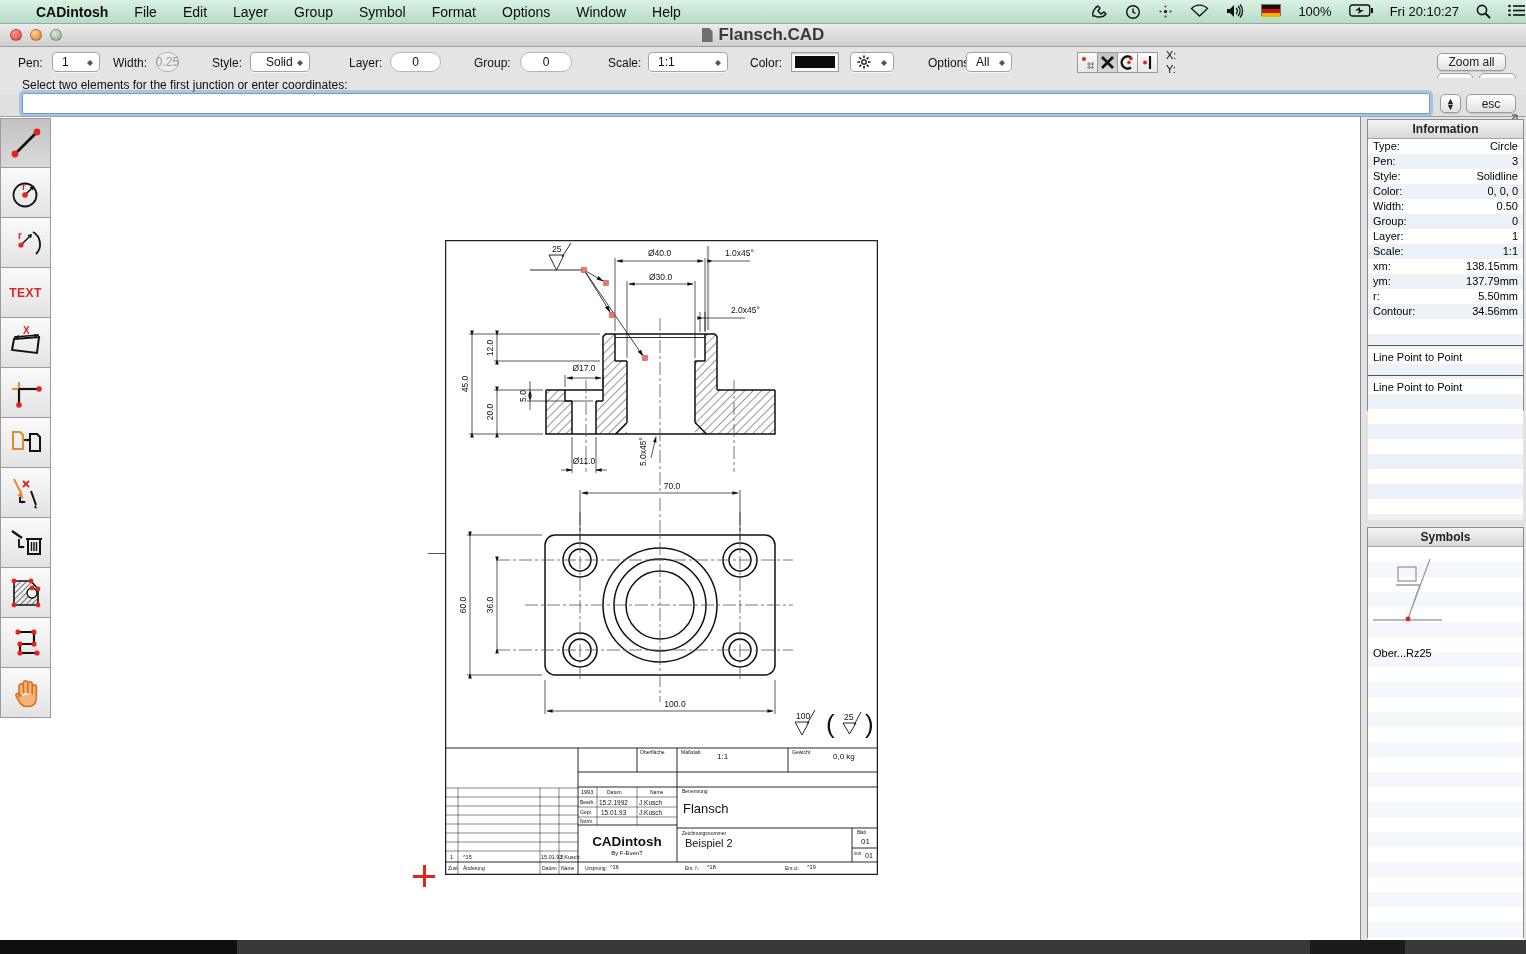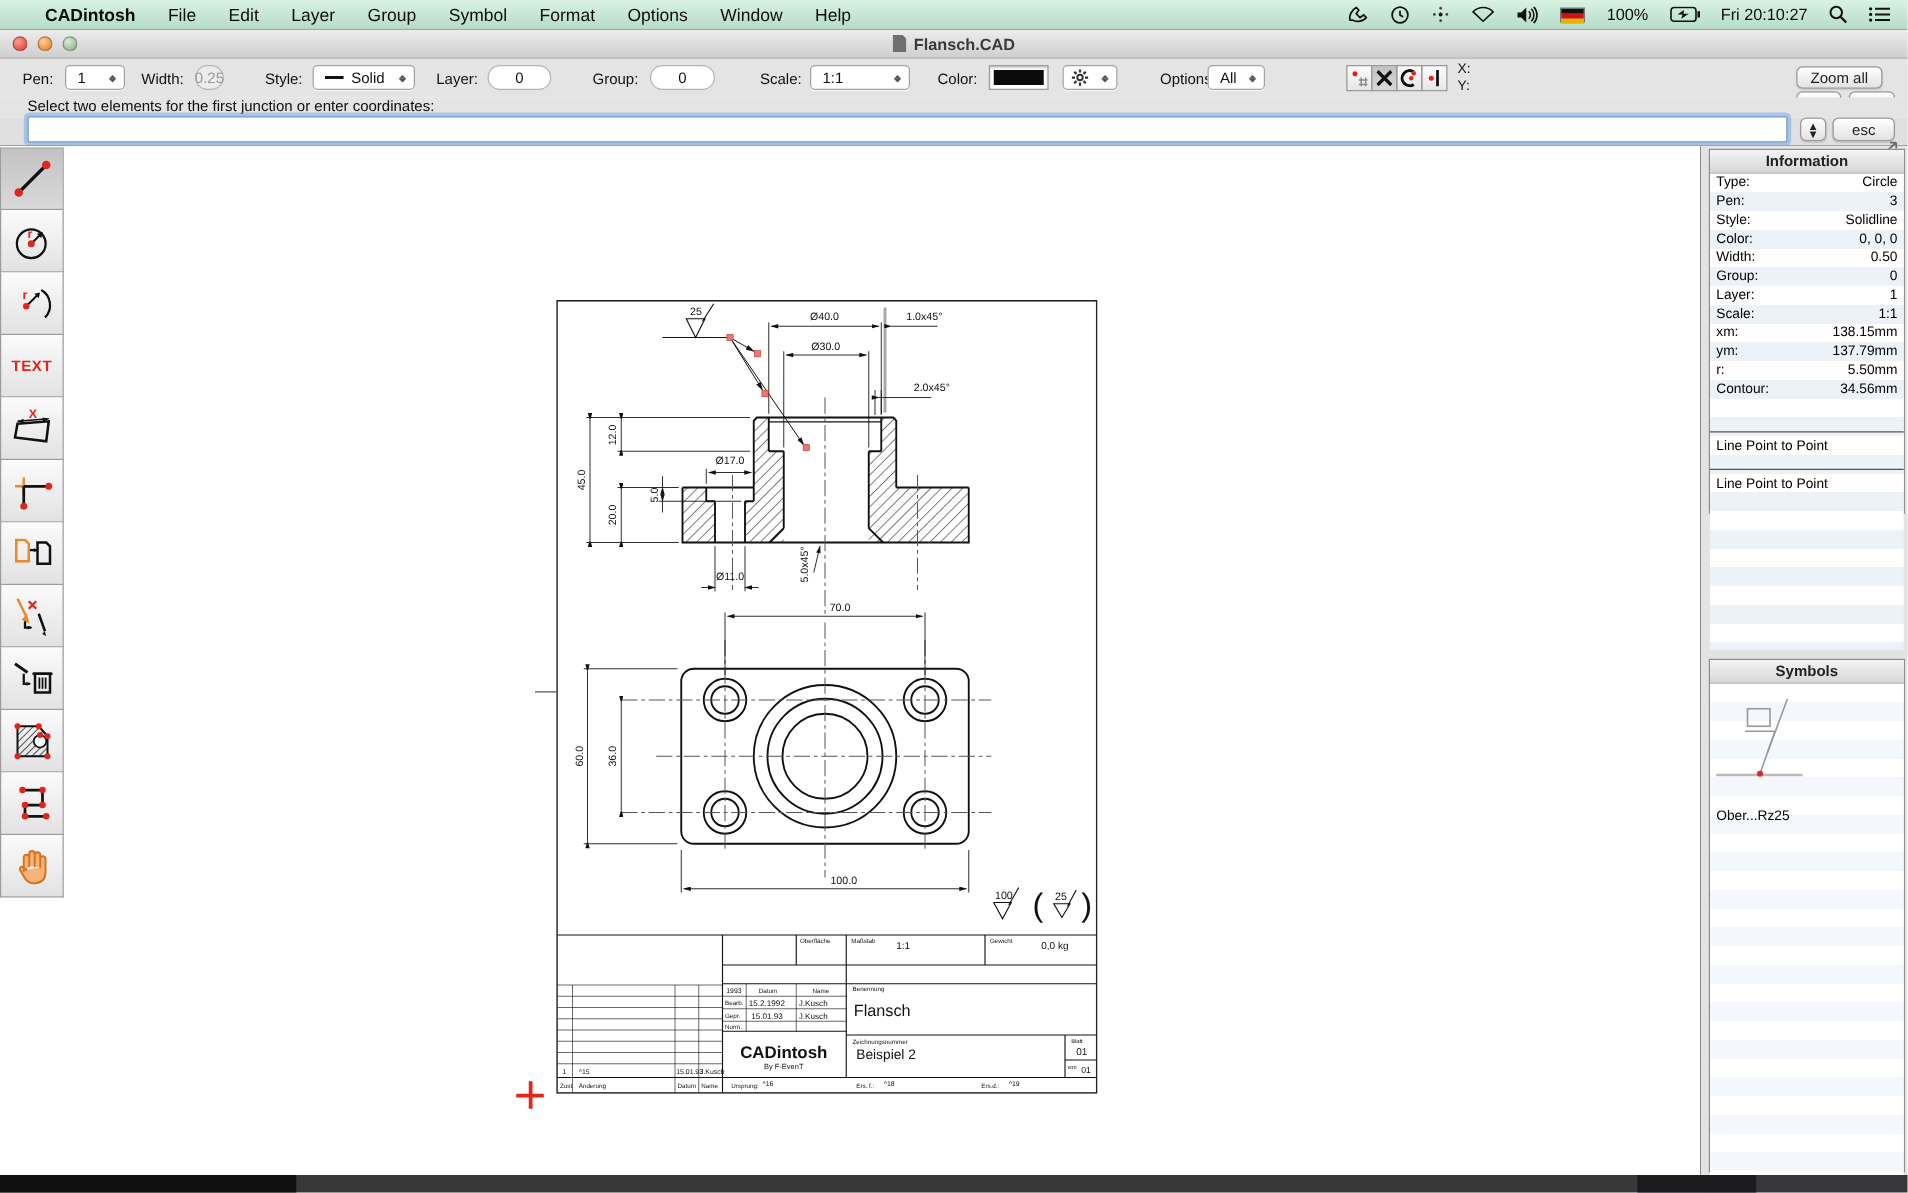--- a/index.html
+++ b/index.html
@@ -6,35 +6,35 @@
   html,body { width:1526px; height:954px; overflow:hidden; font-family:"Liberation Sans", sans-serif; background:#fff; }
   .abs { position:absolute; }
 
   
   .menubar { position:absolute; left:0; top:0; width:1526px; height:24px;
     background:linear-gradient(#daf2e3,#b5dcc6); border-bottom:1px solid #8fae9d;
     display:flex; align-items:center; font-size:14px; color:#0c0c0c; }
   .menubar .apple { margin-left:16px; font-size:15px; }
   .menubar .appname { font-weight:bold; margin-left:20px; }
   .menubar .mitem { margin-left:26px; }
-  .menubar .mright { margin-left:auto; display:flex; align-items:center; gap:17px; padding-right:14px; font-size:13px; }
+  .menubar .mright { margin-left:auto; display:flex; align-items:flex-start; gap:17px; padding-right:1px; font-size:13px; }
   .sicon { display:inline-flex; align-items:center; }
   .flagicon { width:20px; height:12px; display:inline-block; border:0.5px solid #777; }
   .flagicon div { height:4px; }
 
   
   .titlebar { position:absolute; left:0; top:24px; width:1526px; height:23px;
     background:linear-gradient(#ececec,#cfcfcf); border-bottom:1px solid #9c9c9c;
     display:flex; align-items:center; }
   .tlights { display:flex; gap:8px; margin-left:10px; }
   .tl { width:12px; height:12px; border-radius:50%; border:0.5px solid rgba(0,0,0,.25); }
   .tl.red { background:radial-gradient(circle at 35% 30%, #ff9c92, #ec6253 60%, #d6473a); }
   .tl.yel { background:radial-gradient(circle at 35% 30%, #ffd29c, #f09b4d 60%, #d98435); }
   .tl.grn { background:radial-gradient(circle at 35% 30%, #d8ecd6, #a9c4a6 60%, #8aa98a); }
-  .wtitle { position:absolute; left:0; right:0; text-align:center; font-size:13px; font-weight:bold; color:#3a3a3a; }
+  .wtitle { position:absolute; left:0; right:0; text-align:center; font-size:17px; font-weight:bold; color:#3a3a3a; }
   .docglyph { display:inline-block; width:11px; height:14px; background:#6f6f6f; vertical-align:-2px; margin-right:6px;
     clip-path:polygon(0 0, 70% 0, 100% 25%, 100% 100%, 0 100%); }
 
   
   .toolbar { position:absolute; left:0; top:47px; width:1526px; height:31px; background:#e4e4e4; font-size:12px; color:#111; }
   .toolbar .lbl { position:absolute; top:9px; }
   .sel { position:absolute; top:5px; height:20px; background:#fff; border:1px solid #a3a3a3; border-radius:4px;
     display:flex; align-items:center; padding:0 18px 0 9px; font-size:12px;
     box-shadow:0 1px 0 rgba(255,255,255,.7); }
   .sel .arrows { position:absolute; right:4px; top:3px; width:9px; height:14px; }
@@ -191,21 +191,21 @@
   <span class="lbl" style="left:18px;">Pen:</span>
   <div class="sel" style="left:52px; width:48px;">
       <span>1</span>
       <span class="arrows"></span>
     </div>
   <span class="lbl" style="left:113px;">Width:</span>
   <div class="pill dis" style="left:156px; width:23px;">
       <span>0.25</span>
     </div>
   <span class="lbl" style="left:212px;">Style:</span>
-  <div class="sel" style="left:250px; width:82px;">
+  <div class="sel" style="left:250px; width:60px;">
     <svg width="15" height="4" viewBox="0 0 15 4" style="margin-right:6px;">
         <line x1="0" y1="2" x2="15" y2="2" stroke="#111" stroke-width="2.4"></line>
       </svg>
     <span>Solid</span>
       <span class="arrows"></span>
     </div>
   <span class="lbl" style="left:349px;">Layer:</span>
   <div class="pill" style="left:390px; width:51px;">
       <span>0</span>
     </div>

